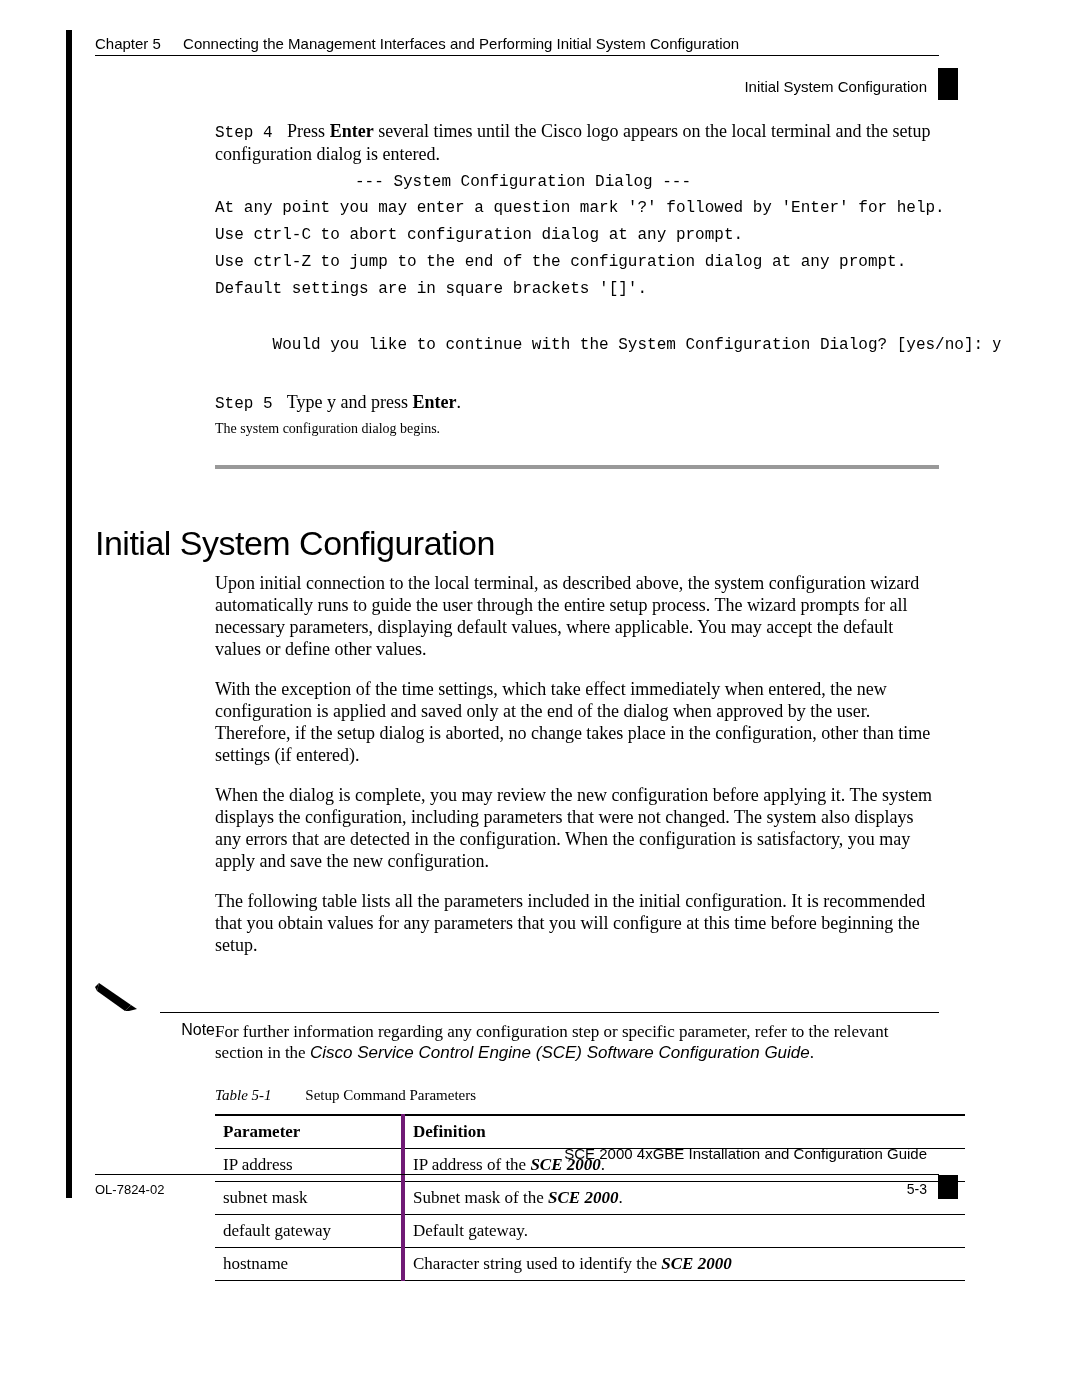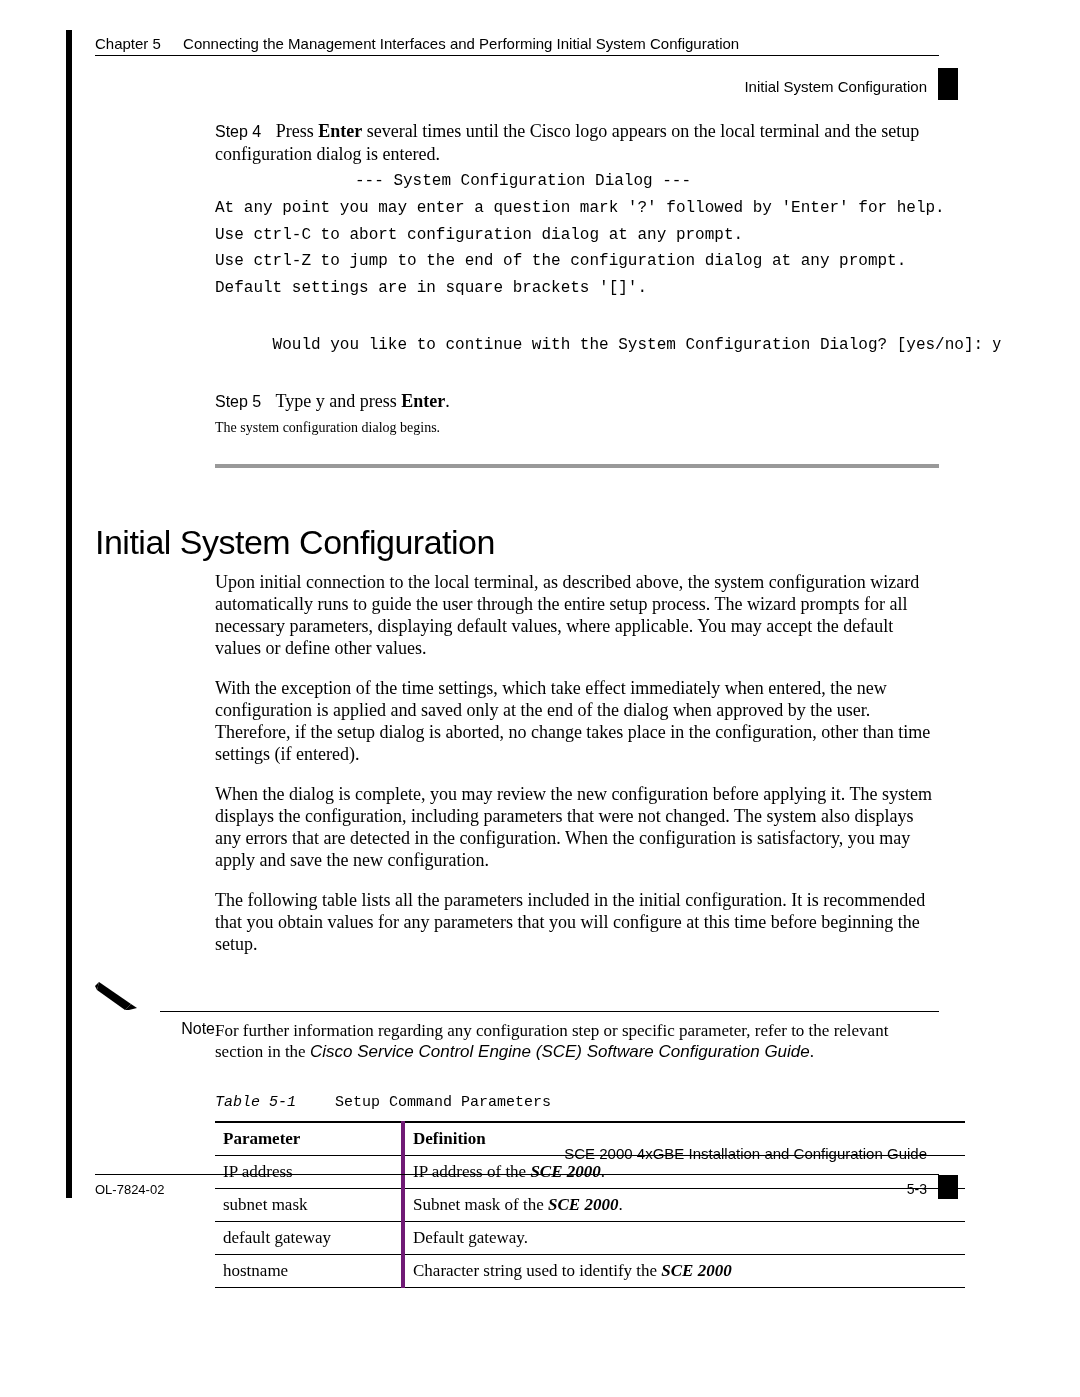--- a/index.html
+++ b/index.html
@@ -68,21 +68,21 @@
   }
   .step-row {
     margin-left: 120px;
     margin-right: 0;
     font-size: 18px;
     line-height: 1.25;
     margin-bottom: 6px;
   }
   .step-label {
     display: inline;
-    font-family: Liberation Sans, sans-serif;
+    font-family: Liberation Mono, monospace;
     font-size: 16px;
     margin-right: 10px;
   }
   .step-body {
     display: inline;
     text-align: right;
   }
   .mono-block {
     font-family: "Courier New", Courier, monospace;
     font-size: 16px;
@@ -161,23 +161,23 @@
     line-height: 1.25;
     margin-left: 0px;
     flex: 1;
   }
   .italic-title {
     font-style: italic;
     font-family: Arial, Helvetica, sans-serif;
   }
   .table-caption {
     margin-left: 120px;
-    font-family: Liberation Mono, monospace;
+    font-family: Liberation Serif, serif;
     font-size: 15px;
-    margin-top: 32px;
+    margin-top: 24px;
     margin-bottom: 10px;
   }
   .table-caption-label {
     font-style: italic;
     margin-right: 30px;
   }
   table.params {
     margin-left: 120px;
     border-collapse: collapse;
     width: 750px;

